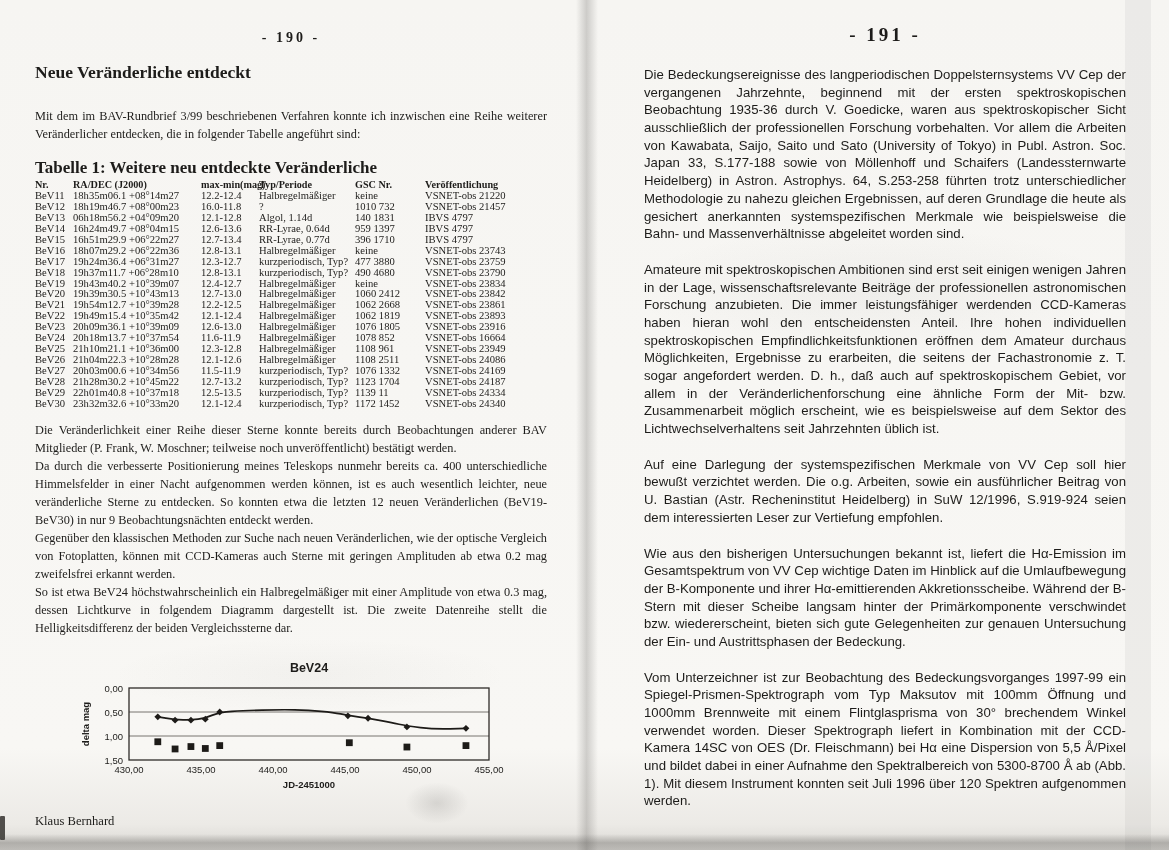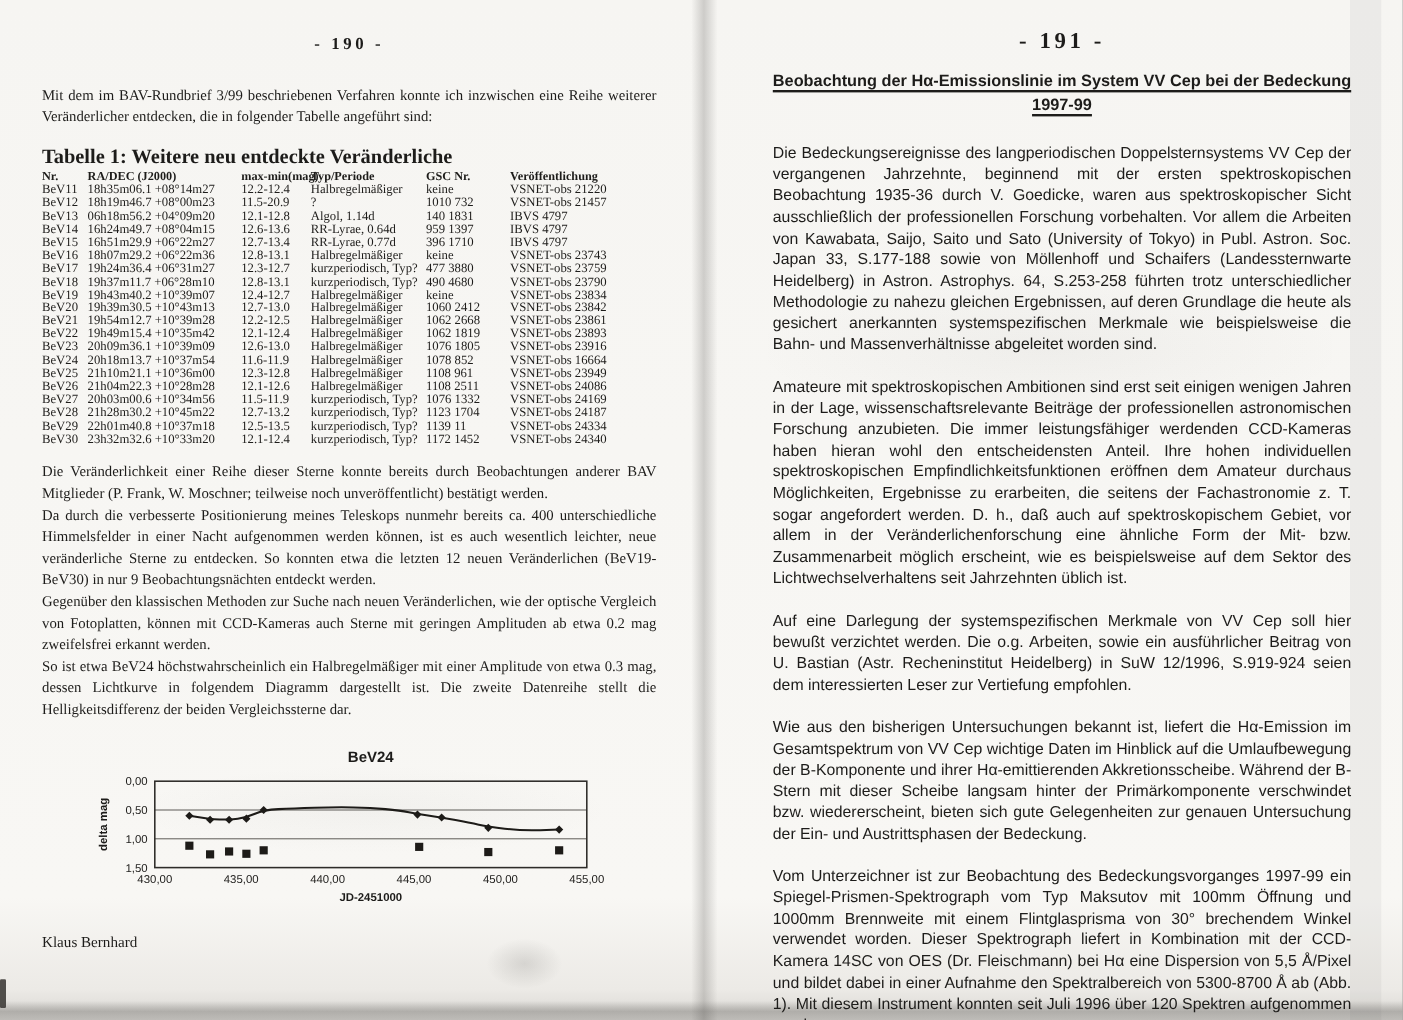--- a/index.html
+++ b/index.html
@@ -56,20 +56,21 @@
   <div class="fold"></div>
   <div class="edge-band"></div>
   <div class="ghost1"></div>
   <div class="ghost2"></div>
   <div class="smudge"></div>
   <div class="corner-mark"></div>
   <div class="bottom-band"></div>
 
   <div class="content-left">
     <div class="pageno">-  190  -</div>
+    <div class="lp-title">Neue Veränderliche entdeckt</div>
     <div class="lp-intro">Mit dem im BAV-Rundbrief 3/99 beschriebenen Verfahren konnte ich inzwischen eine Reihe weiterer Veränderlicher entdecken, die in folgender Tabelle angeführt sind:</div>
 
     <div class="tbl-caption">Tabelle 1: Weitere neu entdeckte Veränderliche</div>
     <div class="ttable">
       <div class="trow thead">
           <div class="tcell">Nr.</div>
           <div class="tcell">RA/DEC (J2000)</div>
           <div class="tcell">max-min(mag)</div>
           <div class="tcell">Typ/Periode</div>
           <div class="tcell">GSC Nr.</div>
@@ -80,21 +81,21 @@
             <div class="tcell">BeV11</div>
             <div class="tcell">18h35m06.1 +08°14m27</div>
             <div class="tcell">12.2-12.4</div>
             <div class="tcell">Halbregelmäßiger</div>
             <div class="tcell">keine</div>
             <div class="tcell">VSNET-obs 21220</div>
           </div>
           <div class="trow">
             <div class="tcell">BeV12</div>
             <div class="tcell">18h19m46.7 +08°00m23</div>
-            <div class="tcell">11.5-20.9</div>
+            <div class="tcell">16.0-11.8</div>
             <div class="tcell">?</div>
             <div class="tcell">1010 732</div>
             <div class="tcell">VSNET-obs 21457</div>
           </div>
           <div class="trow">
             <div class="tcell">BeV13</div>
             <div class="tcell">06h18m56.2 +04°09m20</div>
             <div class="tcell">12.1-12.8</div>
             <div class="tcell">Algol, 1.14d</div>
             <div class="tcell">140 1831</div>
@@ -283,24 +284,20 @@
           <rect x="326.5200000000002" y="85.63999999999999" width="6.8" height="6.8" fill="#1d1b18"></rect>
           <rect x="385.55999999999966" y="84.19999999999999" width="6.8" height="6.8" fill="#1d1b18"></rect>
         </svg>
     </div>
 
     <div class="signature">Klaus Bernhard</div>
   </div>
 
   <div class="content-right">
     <div class="rp-pageno">-  191  -</div>
-    <div class="rp-title">
-      <span>Beobachtung der Hα-Emissionslinie im System VV Cep bei der Bedeckung</span><br>
-      <span>1997-99</span>
-    </div>
     <div class="rp-paras">
         <p>Die Bedeckungsereignisse des langperiodischen Doppelsternsystems VV Cep der vergangenen Jahrzehnte, beginnend mit der ersten spektroskopischen Beobachtung 1935-36 durch V. Goedicke, waren aus spektroskopischer Sicht ausschließlich der professionellen Forschung vorbehalten. Vor allem die Arbeiten von Kawabata, Saijo, Saito und Sato (University of Tokyo) in Publ. Astron. Soc. Japan 33, S.177-188 sowie von Möllenhoff und Schaifers (Landessternwarte Heidelberg) in Astron. Astrophys. 64, S.253-258 führten trotz unterschiedlicher Methodologie zu nahezu gleichen Ergebnissen, auf deren Grundlage die heute als gesichert anerkannten systemspezifischen Merkmale wie beispielsweise die Bahn- und Massenverhältnisse abgeleitet worden sind.</p>
         <p>Amateure mit spektroskopischen Ambitionen sind erst seit einigen wenigen Jahren in der Lage, wissenschaftsrelevante Beiträge der professionellen astronomischen Forschung anzubieten. Die immer leistungsfähiger werdenden CCD-Kameras haben hieran wohl den entscheidensten Anteil. Ihre hohen individuellen spektroskopischen Empfindlichkeitsfunktionen eröffnen dem Amateur durchaus Möglichkeiten, Ergebnisse zu erarbeiten, die seitens der Fachastronomie z. T. sogar angefordert werden. D. h., daß auch auf spektroskopischem Gebiet, vor allem in der Veränderlichenforschung eine ähnliche Form der Mit- bzw. Zusammenarbeit möglich erscheint, wie es beispielsweise auf dem Sektor des Lichtwechselverhaltens seit Jahrzehnten üblich ist.</p>
         <p>Auf eine Darlegung der systemspezifischen Merkmale von VV Cep soll hier bewußt verzichtet werden. Die o.g. Arbeiten, sowie ein ausführlicher Beitrag von U. Bastian (Astr. Recheninstitut Heidelberg) in SuW 12/1996, S.919-924 seien dem interessierten Leser zur Vertiefung empfohlen.</p>
         <p>Wie aus den bisherigen Untersuchungen bekannt ist, liefert die Hα-Emission im Gesamtspektrum von VV Cep wichtige Daten im Hinblick auf die Umlaufbewegung der B-Komponente und ihrer Hα-emittierenden Akkretionsscheibe. Während der B-Stern mit dieser Scheibe langsam hinter der Primärkomponente verschwindet bzw. wiedererscheint, bieten sich gute Gelegenheiten zur genauen Untersuchung der Ein- und Austrittsphasen der Bedeckung.</p>
         <p>Vom Unterzeichner ist zur Beobachtung des Bedeckungsvorganges 1997-99 ein Spiegel-Prismen-Spektrograph vom Typ Maksutov mit 100mm Öffnung und 1000mm Brennweite mit einem Flintglasprisma von 30° brechendem Winkel verwendet worden. Dieser Spektrograph liefert in Kombination mit der CCD-Kamera 14SC von OES (Dr. Fleischmann) bei Hα eine Dispersion von 5,5 Å/Pixel und bildet dabei in einer Aufnahme den Spektralbereich von 5300-8700 Å ab (Abb. 1). Mit diesem Instrument konnten seit Juli 1996 über 120 Spektren aufgenommen werden.</p>
       </div>
   </div>
 
 </div>

